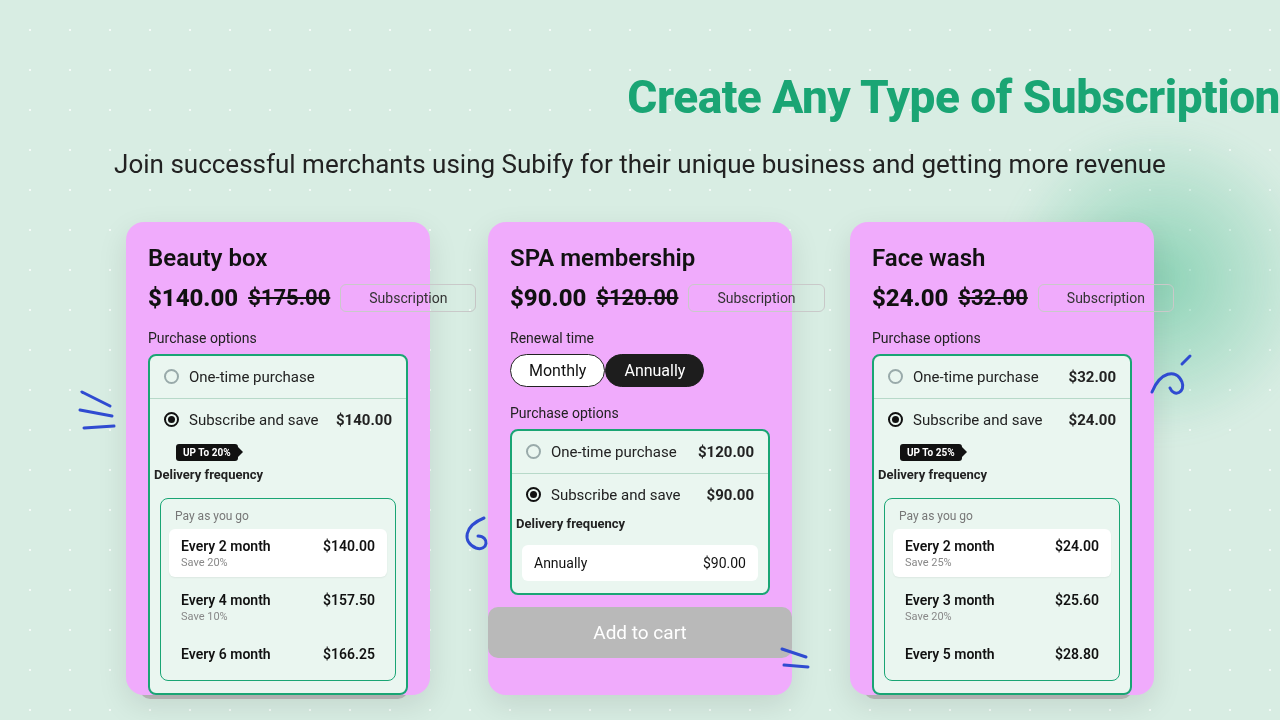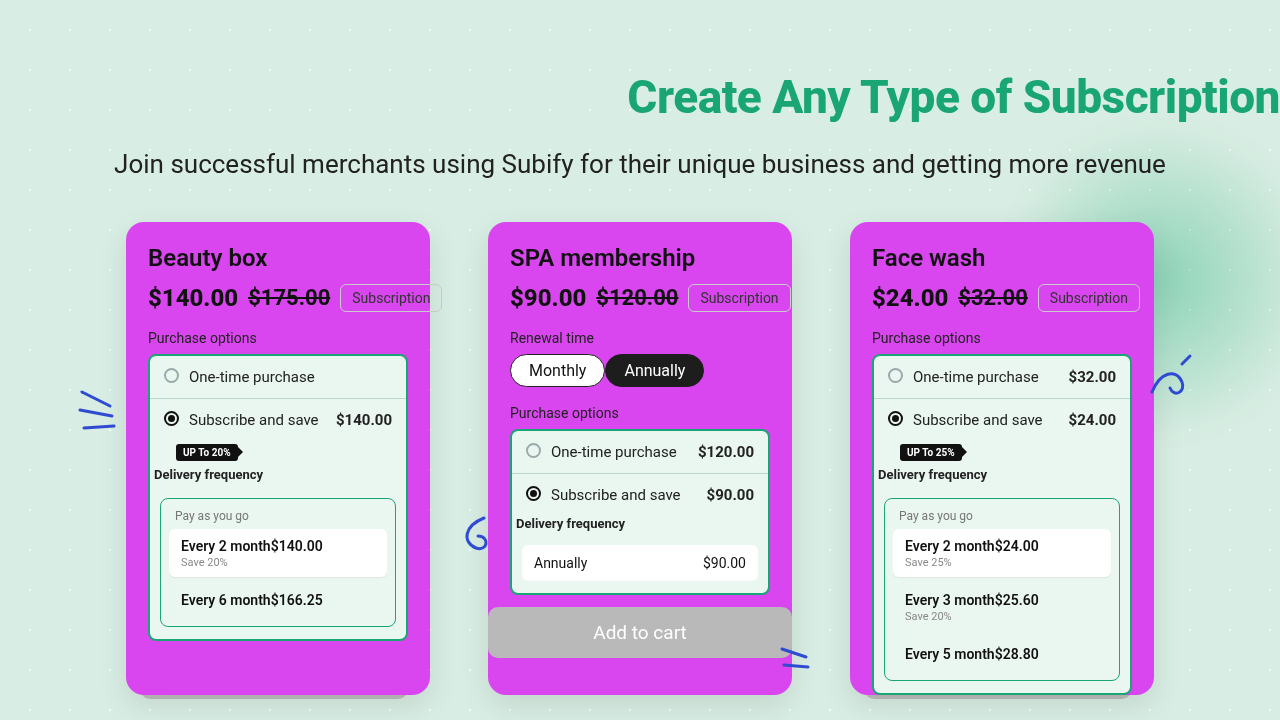--- a/index.html
+++ b/index.html
@@ -25,46 +25,46 @@
   }
   .hero { text-align: center; padding-top: 70px; position: relative; z-index: 2; }
   .hero h1 { color: #1aa574; font-weight: 800; font-size: 46px; letter-spacing: -.5px; text-align: right; }
   .hero p { color: #222; font-size: 26px; font-weight: 400; margin-top: 22px; line-height: 1.45; }
   .cards {
     position: relative; z-index: 2;
     display: flex; gap: 58px; justify-content: center; margin-top: 38px;
     padding: 0 40px;
   }
   .card {
-    width: 304px; background: #d946ef; border-radius: 18px;
+    width: 304px; background: #f0abfc; border-radius: 18px;
     box-shadow: 0 10px 30px rgba(0,0,0,.10);
     padding: 22px 22px 0 22px;
     position: relative;
   }
   .card h2 { font-size: 24px; font-weight: 600; color: #111; }
   .price-row { display: flex; align-items: center; gap: 10px; margin-top: 12px; }
   .price { font-size: 24px; font-weight: 800; color: #111; }
   .old  { font-size: 22px; font-weight: 700; color: #111; text-decoration: line-through; }
   .sub-badge {
-    border: 1px solid #c9c9c9; border-radius: 6px; padding: 5px 11px;
+    border: 1px solid #c9c9c9; border-radius: 6px; padding: 5px 28px;
     font-size: 14px; color: #333; margin-left: auto;
   }
   .section-label { font-size: 14px; color: #222; margin-top: 18px; margin-bottom: 8px; }
   .renewal { display: flex; margin-bottom: 6px; }
   .pill {
     border: 1px solid #222; border-radius: 999px; padding: 6px 18px;
     font-size: 16px; background: #fff; color: #111; cursor: pointer;
   }
   .pill.dark { background: #1d1d1d; color: #fff; border-color: #1d1d1d; }
   .panel {
     border: 2px solid #1aa574; border-radius: 8px; background: #eaf6f0;
     overflow: hidden;
   }
   .opt {
-    display: flex; gap: 10px; padding: 12px 14px;
+    display: flex; align-items: center; gap: 10px; padding: 12px 14px;
     font-size: 15px; color: #222;
   }
   .opt .lbl { flex: 1; }
   .opt .amt { font-weight: 700; }
   .opt.sep { border-bottom: 1px solid #b7d9c9; }
   .radio {
     width: 15px; height: 15px; border: 2px solid #9aa; border-radius: 50%;
     display: inline-block; position: relative; flex-shrink: 0;
   }
   .radio.sel { border-color: #111; }
@@ -85,21 +85,21 @@
   .freq-box {
     border: 1.5px solid #1aa574; border-radius: 8px; background: #eaf6f0;
     padding: 8px 8px 4px 8px;
   }
   .freq-sub { font-size: 12px; color: #777; padding: 2px 6px 6px 6px; }
   .freq-item {
     background: #fff; border-radius: 6px; padding: 9px 12px 8px 12px; margin-bottom: 6px;
     display: flex; flex-direction: column; box-shadow: 0 1px 2px rgba(0,0,0,.06);
   }
   .freq-item.plain { background: transparent; box-shadow: none; border-radius: 0; }
-  .freq-top { display: flex; justify-content: flex-start; font-size: 14px; font-weight: 600; color: #111;}
+  .freq-top { display: flex; justify-content: space-between; font-size: 14px; font-weight: 600; color: #111;}
   .freq-save { font-size: 11px; color: #888; margin-top: 2px; }
   .ann-row { background:#fff; border-radius:6px; margin: 6px 10px 12px 10px; padding:10px 12px; display:flex; justify-content:space-between; font-size:14px; color:#111; }
   .add-cart {
     margin: 12px -22px 0 -22px; background: #b9b9b9; color: #fff;
     text-align: center; padding: 14px 0; font-size: 19px; border-radius: 10px;
   }
   .ghost-bar {
     position:absolute; left:14px; right:22px; bottom:-4px; height:34px;
     background:#bdbdbd; border-radius:10px; z-index:-1;
   }
@@ -149,20 +149,27 @@
           <div class="freq-sub">Pay as you go</div>
           <div class="freq-item">
             <div class="freq-top">
                 <span>Every 2 month</span>
                 <span>$140.00</span>
               </div>
             <div class="freq-save">Save 20%</div>
           </div>
           <div class="freq-item plain">
             <div class="freq-top">
+                <span>Every 4 month</span>
+                <span>$157.50</span>
+              </div>
+            <div class="freq-save">Save 10%</div>
+          </div>
+          <div class="freq-item plain">
+            <div class="freq-top">
                 <span>Every 6 month</span>
                 <span>$166.25</span>
               </div>
           </div>
         </div>
       </div>
     </div>
     <div class="ghost-bar"></div>
   </div>
 

